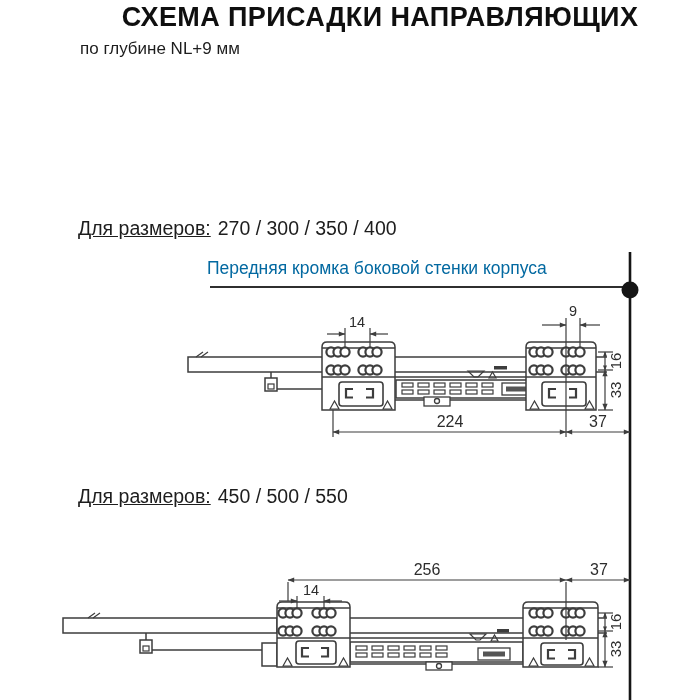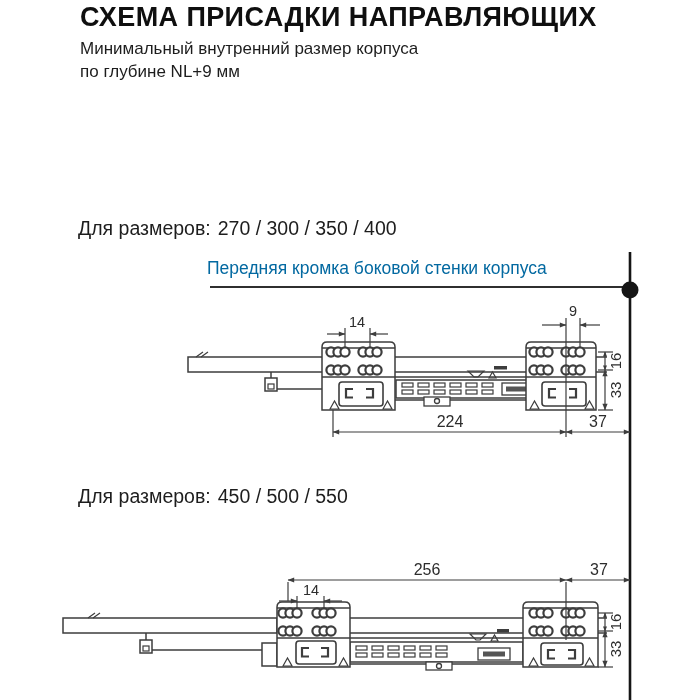--- a/index.html
+++ b/index.html
@@ -2,43 +2,42 @@
 <html><head>
 <meta charset="utf-8">
 <style>
   html,body{margin:0;padding:0;}
   body{
     width:700px;height:700px;position:relative;overflow:hidden;
     background:#ffffff;
     font-family:"Liberation Sans", sans-serif;
     color:#1c1c1c;
   }
-  .abs{position:absolute;}
+  .abs{position:absolute;text-align:center;}
   .title{
     left:80px;top:2px;width:600px;
     font-size:27px;font-weight:bold;letter-spacing:0.4px;color:#0f0f0f;
     white-space:nowrap;
   }
   .notes{left:80px;top:38px;font-size:17px;line-height:22.5px;color:#1d1d1d;}
   .sizes-line{font-size:19.5px;color:#1d1d1d;white-space:nowrap;}
-  .sizes-line .lbl{font-weight:normal;margin-right:7px;}
+  .sizes-line .lbl{font-weight:normal;margin-right:7px;text-decoration:underline;}
   .sizes-line .vals{font-weight:normal;}
   .sizes-a{left:78px;top:217px;}
   .sizes-b{left:78px;top:485px;}
   .front-edge{left:207px;top:258px;font-size:17.5px;color:#0369a1;white-space:nowrap;}
   svg{position:absolute;left:0;top:0;}
   svg text{font-family:"Liberation Sans", sans-serif;fill:#2d2d2d;}
 </style>
 </head>
 <body>
 
 <div class="abs title">СХЕМА ПРИСАДКИ НАПРАВЛЯЮЩИХ</div>
 
 <div class="abs notes">
-  <div>Минимальный внутренний размер корпуса</div>
   <div>по глубине NL+9 мм</div>
 </div>
 
 <div class="abs sizes-line sizes-a">
   <span class="lbl">Для размеров:</span><span class="vals">270 / 300 / 350 / 400</span>
 </div>
 
 <div class="abs front-edge">Передняя кромка боковой стенки корпуса</div>
 
 <div class="abs sizes-line sizes-b">

